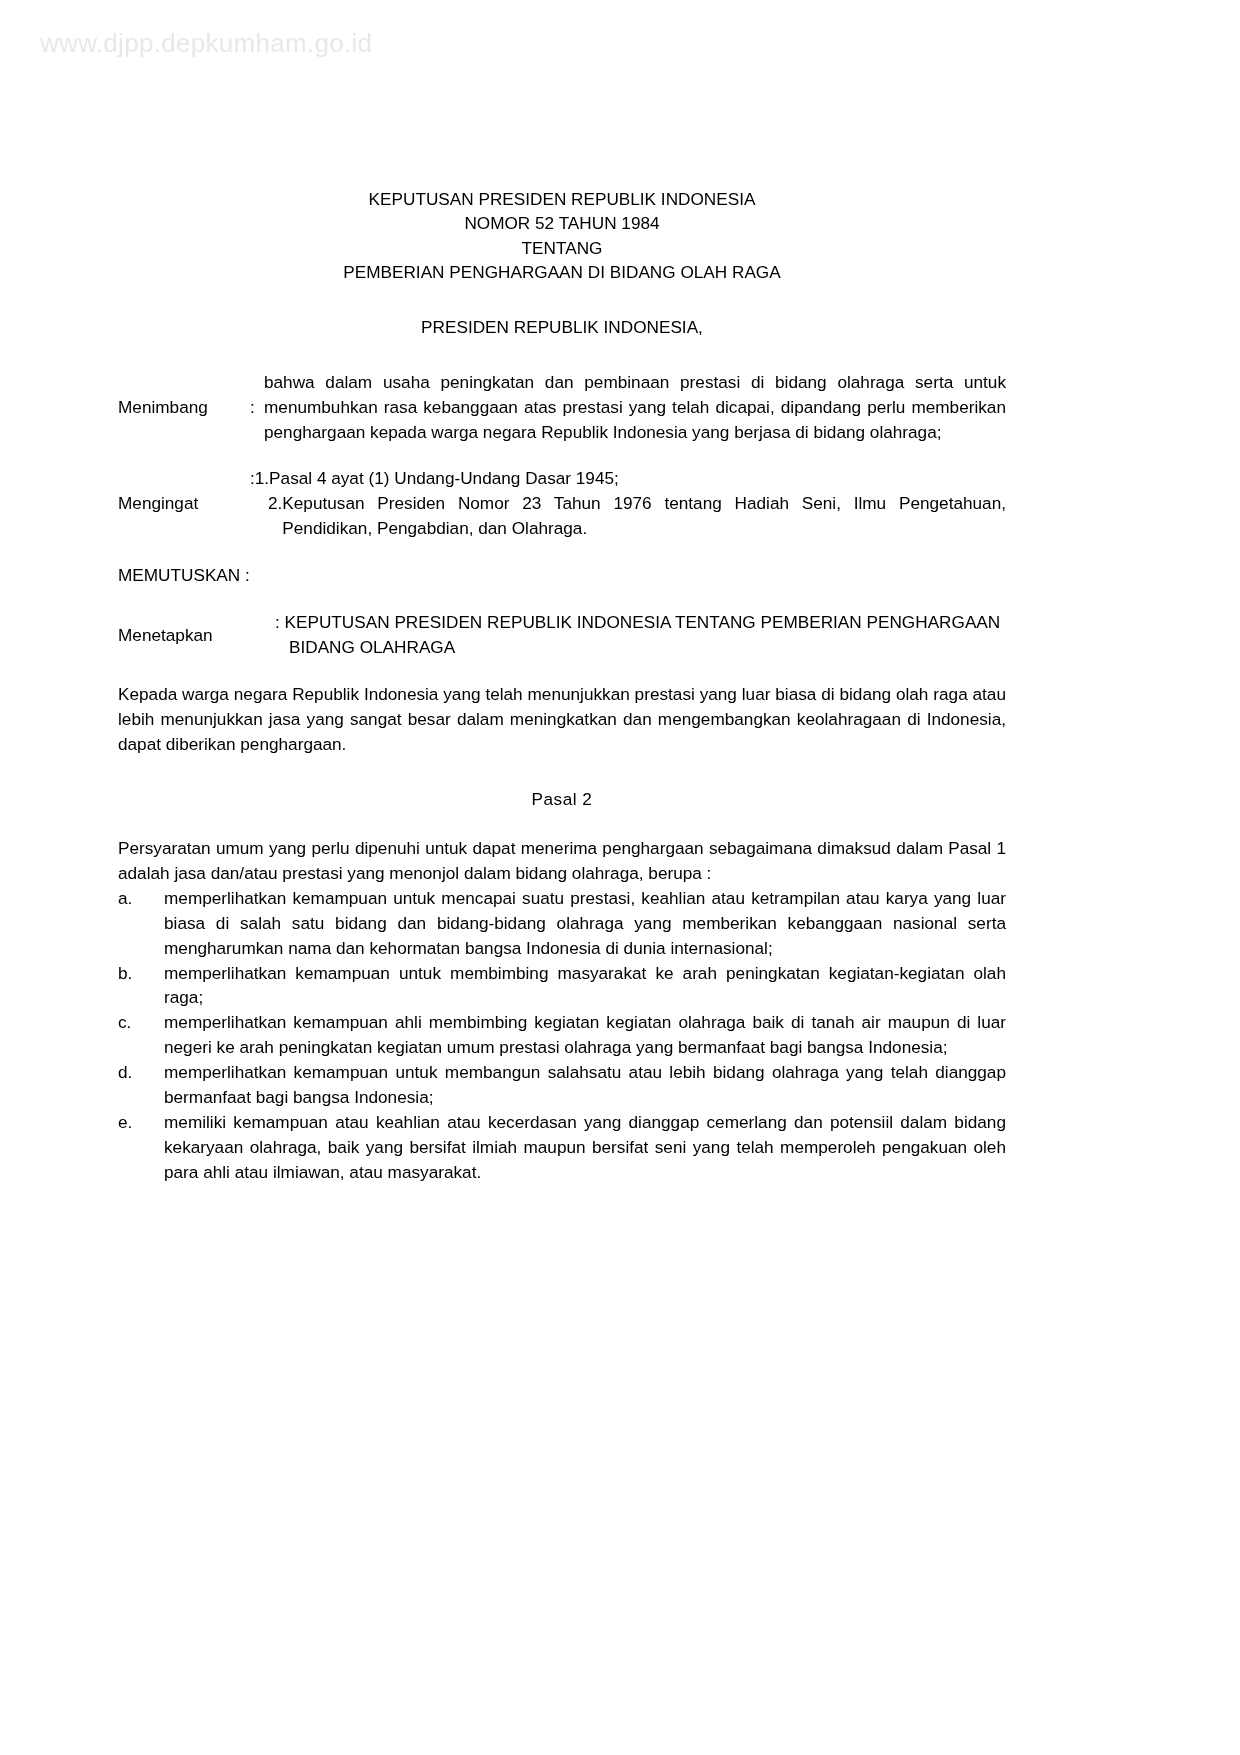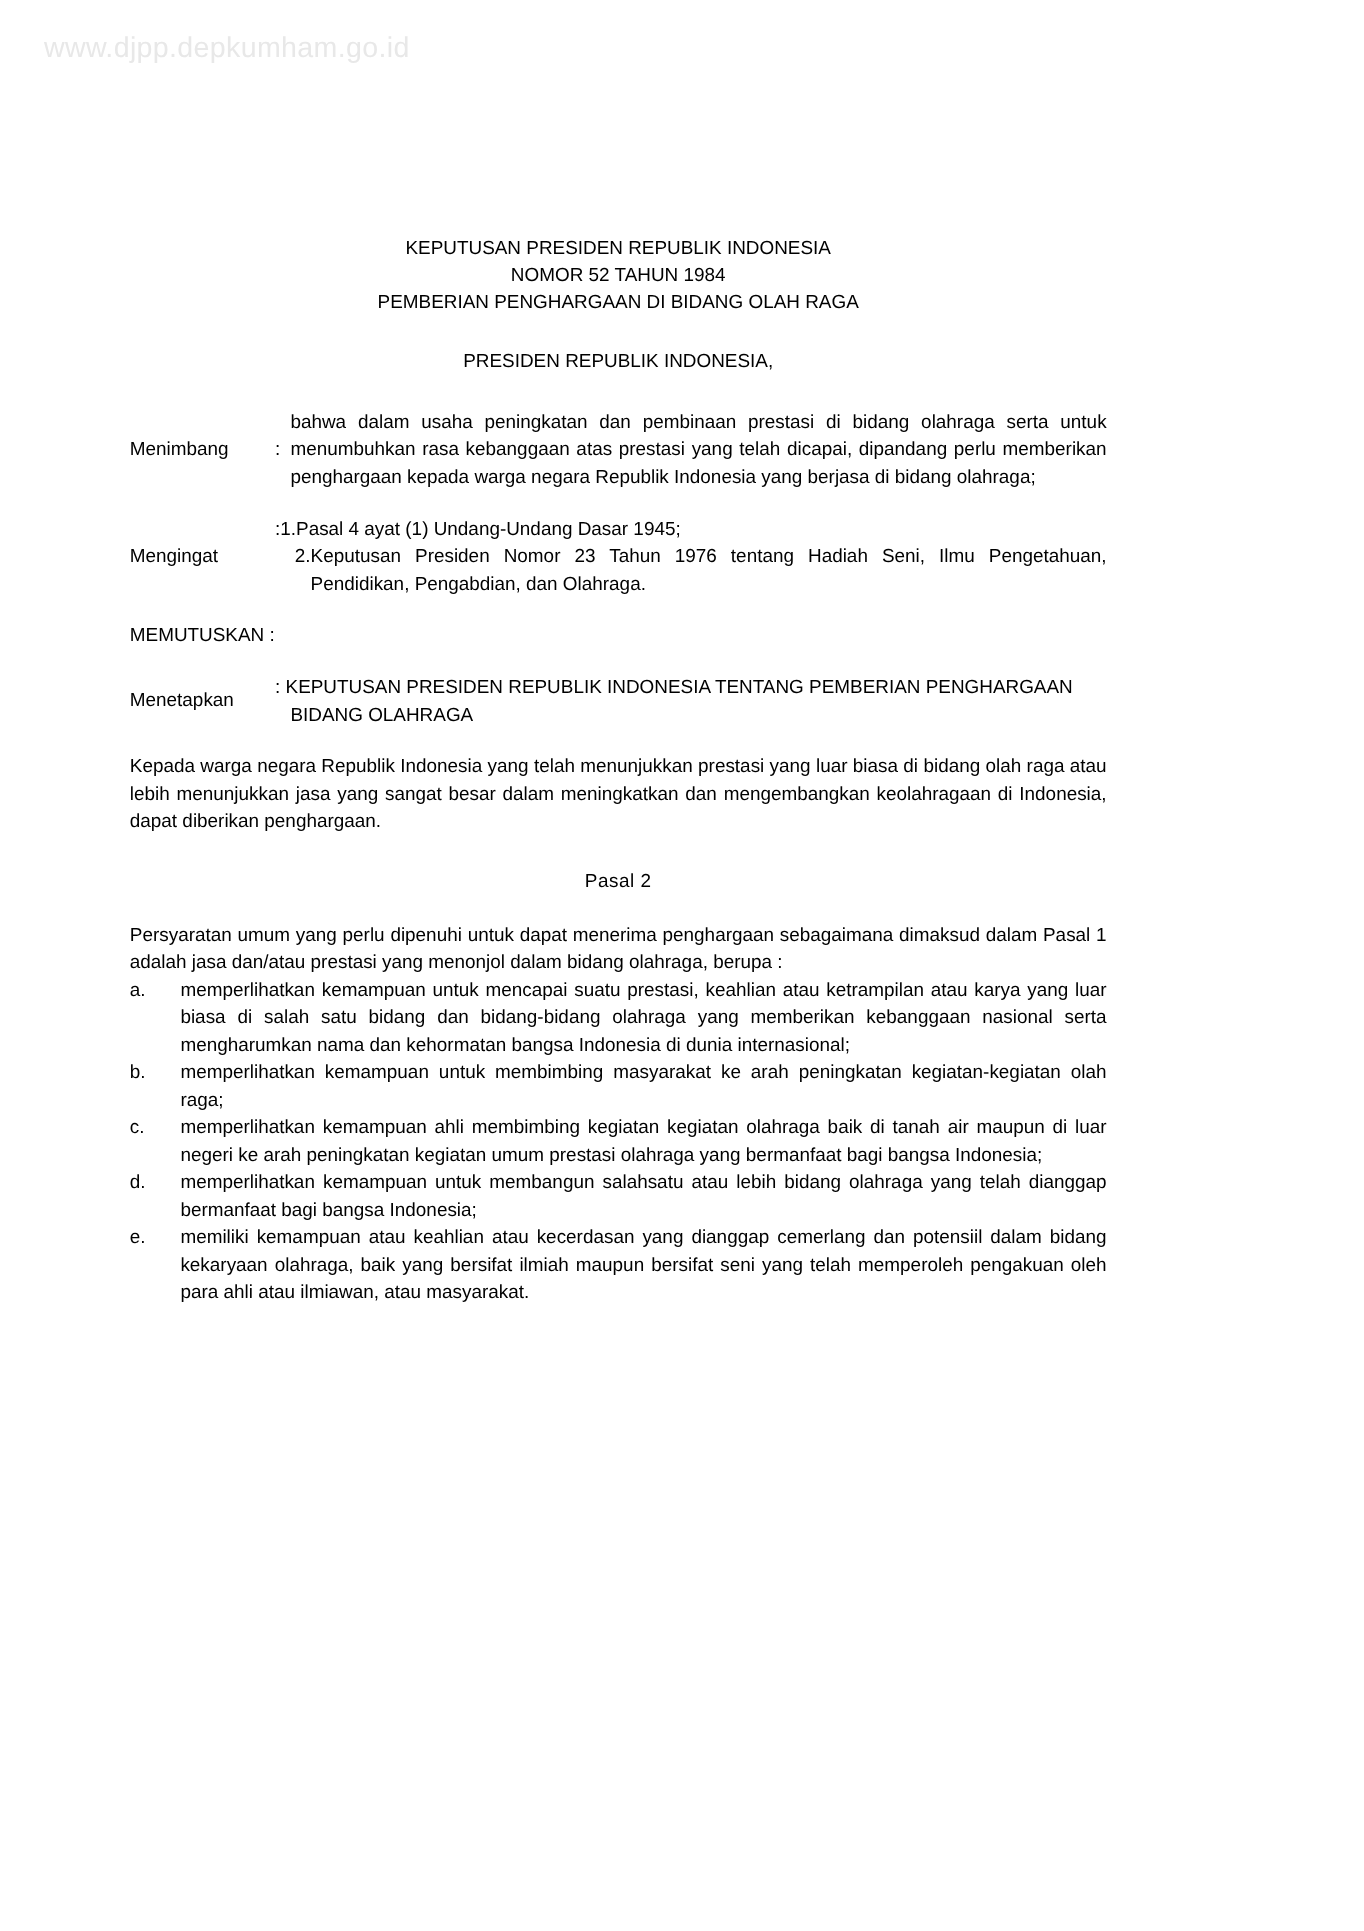--- a/index.html
+++ b/index.html
@@ -25,21 +25,21 @@
     top: 28px;
     left: 40px;
     font-size: 26px;
     color: #e8e8e8;
     letter-spacing: 0.3px;
     white-space: nowrap;
     user-select: none;
   }
   .content {
     position: absolute;
-    top: 213px;
+    top: 187px;
     left: 118px;
     width: 888px;
     font-size: 17.2px;
     line-height: 1.45;
   }
   .title-block {
     text-align: center;
     margin-bottom: 30px;
   }
   .title-block div {
@@ -80,20 +80,21 @@
   }
   .mengingat-item .txt {
     flex: 1 1 auto;
     text-align: justify;
   }
   .plain-row {
     margin-bottom: 22px;
   }
   .menetapkan-body {
     text-align: left;
+    margin-left: 25px;
   }
   .menetapkan-body .cont {
     display: block;
     padding-left: 14px;
   }
   .pasal-head {
     text-align: center;
     margin: 30px 0 24px 0;
     letter-spacing: 0.5px;
   }
@@ -127,20 +128,21 @@
 
 <div class="page">
 
   <div class="watermark">www.djpp.depkumham.go.id</div>
 
   <div class="content">
 
     <div class="title-block">
       <div>KEPUTUSAN PRESIDEN REPUBLIK INDONESIA</div>
       <div>NOMOR 52 TAHUN 1984</div>
+      <div>TENTANG</div>
       <div>PEMBERIAN PENGHARGAAN DI BIDANG OLAH RAGA</div>
     </div>
 
     <div class="subtitle">PRESIDEN REPUBLIK INDONESIA,</div>
 
     <div class="row">
       <div class="label">Menimbang</div>
       <div class="colon-narrow">:</div>
       <div class="body">bahwa dalam usaha peningkatan dan pembinaan prestasi di bidang olahraga serta untuk menumbuhkan rasa kebanggaan atas prestasi yang telah dicapai, dipandang perlu memberikan penghargaan kepada warga negara Republik Indonesia yang berjasa di bidang olahraga;</div>
     </div>

